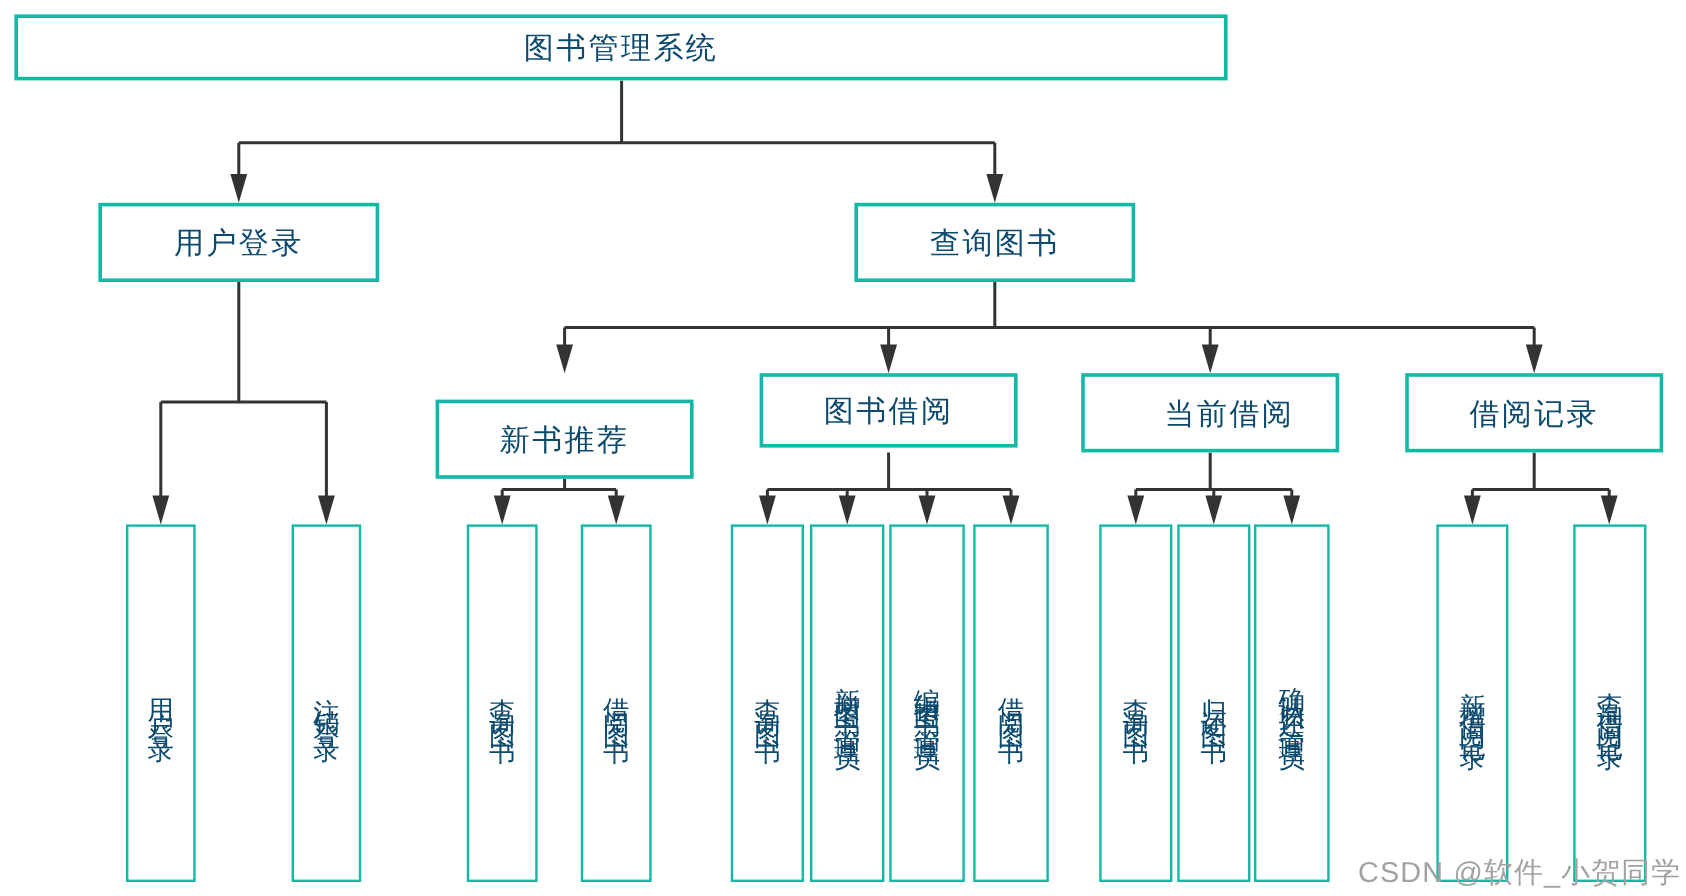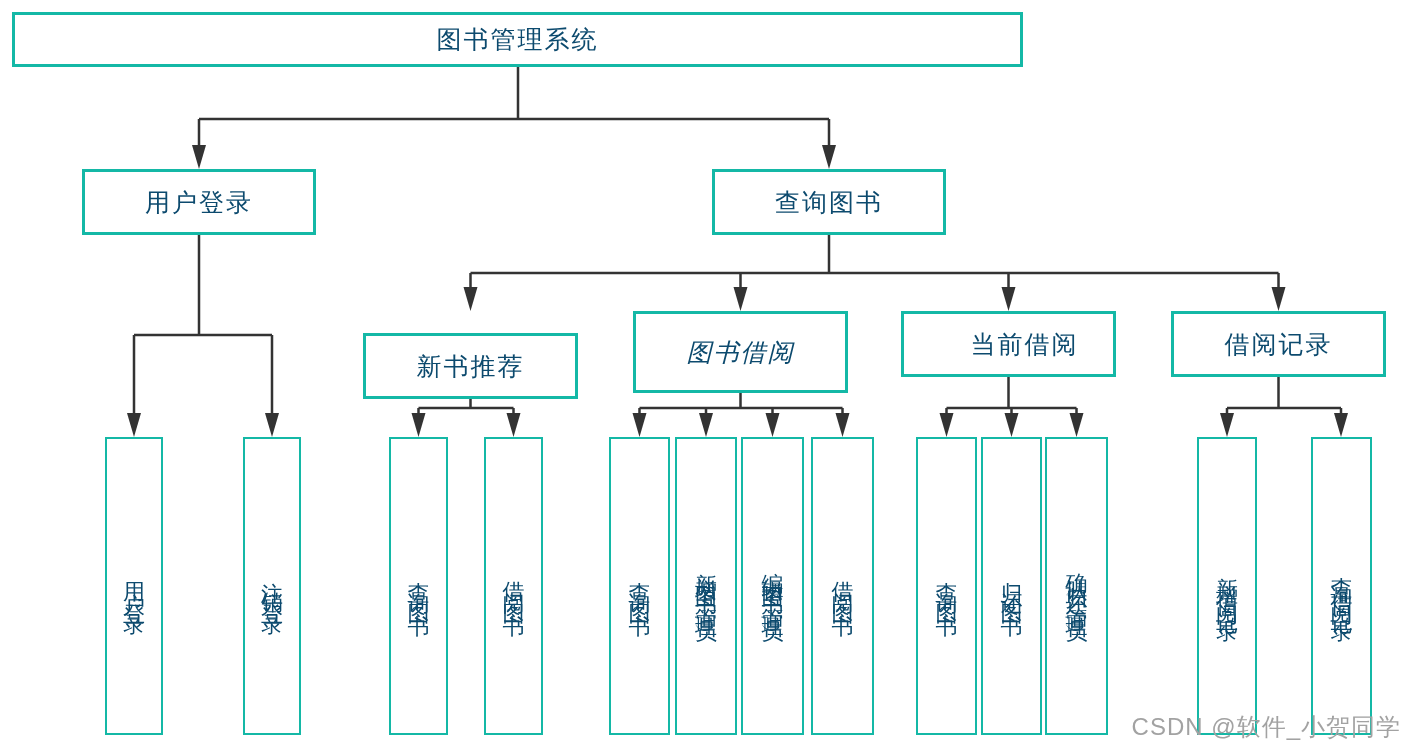--- a/index.html
+++ b/index.html
@@ -107,21 +107,21 @@
   <div class="node h-node" style="left:82px; top:169px; width:234px; height:66px;">
     <span class="lbl">用户登录</span>
   </div>
   <div class="node h-node" style="left:712px; top:169px; width:234px; height:66px;">
     <span class="lbl">查询图书</span>
   </div>
 
   <div class="node h-node" style="left:363px; top:311px; width:215px; height:66px;margin-top:22px;">
     <span class="lbl">新书推荐</span>
   </div>
-  <div class="node h-node" style="left:633px; top:311px; width:215px; height:82px;font-style:italic;">
+  <div class="node h-node" style="left:633px; top:311px; width:215px; height:62px;">
     <span class="lbl">图书借阅</span>
   </div>
   <div class="node h-node" style="left:901px; top:311px; width:215px; height:66px;padding-left:32px;">
     <span class="lbl">当前借阅</span>
   </div>
   <div class="node h-node" style="left:1171px; top:311px; width:215px; height:66px;">
     <span class="lbl">借阅记录</span>
   </div>
 
   <div class="node v-node" style="left:105px; top:437px; width:58px; height:298px;">

